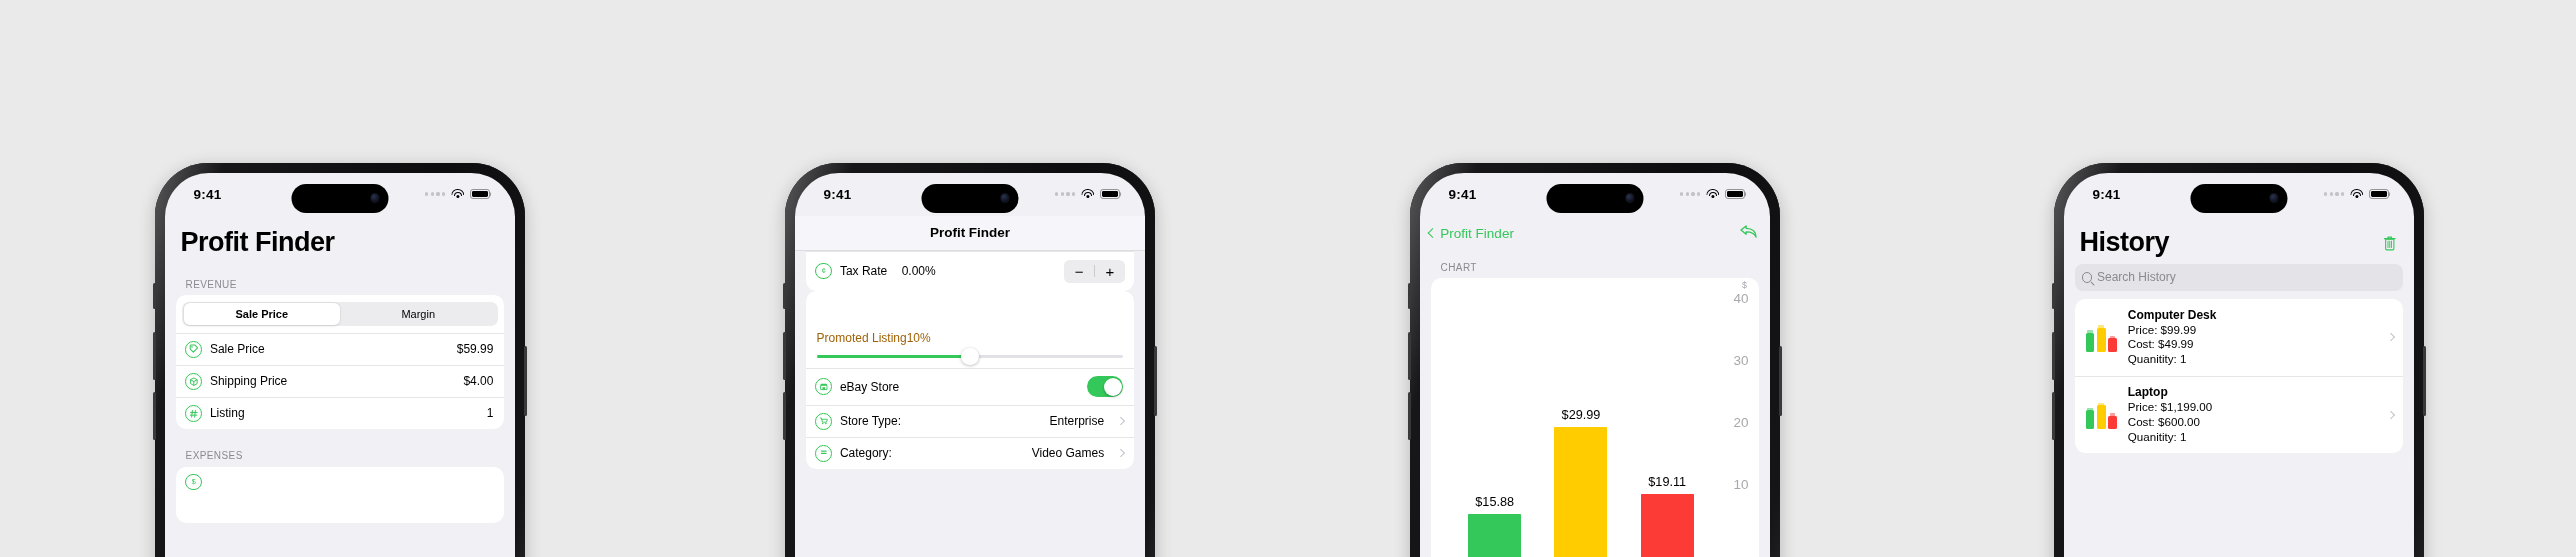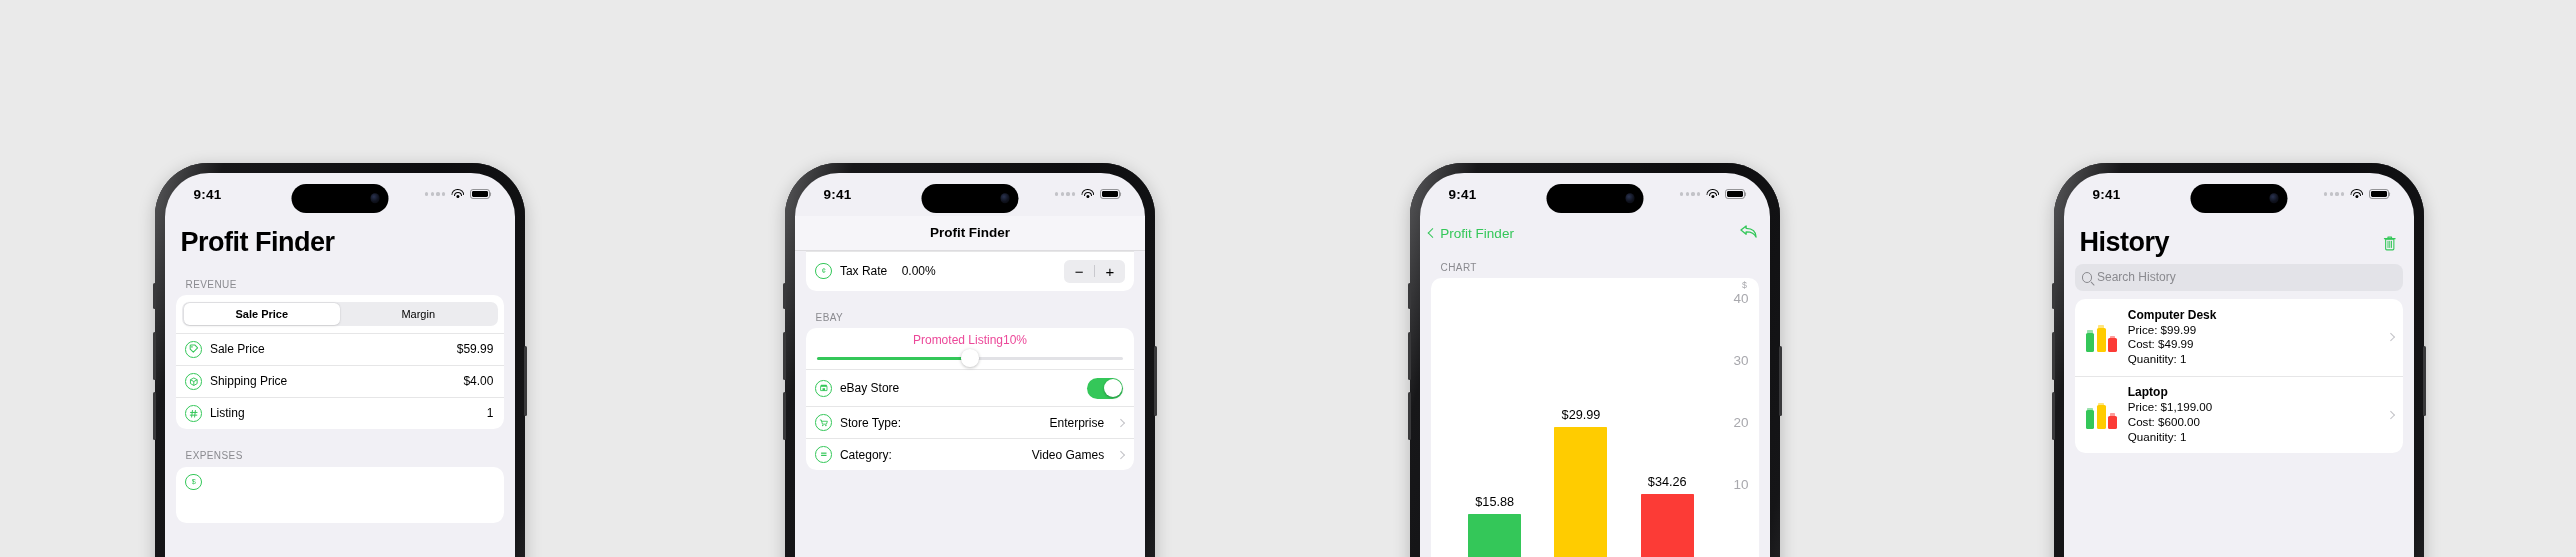--- a/index.html
+++ b/index.html
@@ -126,21 +126,21 @@
            display:flex; align-items:center; justify-content:center; color:#34c759; }
   .gicon svg { display:block; }
 
   
   .stepper { margin-left:auto; display:flex; align-items:center; background:#ececef; border-radius:5.6px; height:23px; }
   .stepper span { width:30px; text-align:center; font-size:15px; color:#000; line-height:23px; }
   .stepper .div { width:0.8px; height:12.7px; background:#c9c9ce; }
 
   
   .slider-block { padding:3.2px 11px 9.6px 11px; }
-  .slider-lbl { display:flex; justify-content:center; font-size:12px; color:#ec4899; padding:1.6px 0 9.6px 0; }
+  .slider-lbl { display:flex; justify-content:flex-start; font-size:12px; color:#a16207; padding:1.6px 0 9.6px 0;margin-top:36px; }
   .track { position:relative; height:3.2px; background:#e2e2e6; border-radius:1.6px; }
   .track .fill { position:absolute; left:0; top:0; bottom:0; background:#34c759; border-radius:1.6px; }
   .track .knob { position:absolute; top:50%; width:17.5px; height:17.5px; margin-top:-8.8px; margin-left:-8.8px;
                  background:#fff; border-radius:50%; box-shadow:0 0.8px 3.2px rgba(0,0,0,.28); }
 
   
   .toggle { margin-left:auto; width:36px; height:21.5px; border-radius:11px; background:#34c759; position:relative; }
   .toggle i { position:absolute; right:1.6px; top:1.6px; width:18.3px; height:18.3px; border-radius:50%; background:#fff;
               box-shadow:0 0.8px 2.4px rgba(0,0,0,.3); }
 
@@ -296,21 +296,20 @@
             </span>
             <span>Tax Rate</span>
             <span style="margin-left:6.4px">0.00%</span>
             <div class="stepper">
               <span>−</span>
               <div class="div"></div>
               <span>+</span>
             </div>
           </div>
         </div>
-        <div class="sec-head">EBAY</div>
         <div class="card">
           <div class="slider-block">
             <div class="slider-lbl">
               <span>Promoted Listing</span>
               <span>10%</span>
             </div>
             <div class="track">
               <div class="fill" style="width:50%"></div>
               <div class="knob" style="left:50%"></div>
             </div>
@@ -408,21 +407,21 @@
           <div class="bars">
             <div class="bar-wrap">
               <div class="bar-lbl">$15.88</div>
               <div class="bar" style="height:99px;background:#34c759"></div>
             </div>
             <div class="bar-wrap">
               <div class="bar-lbl">$29.99</div>
               <div class="bar" style="height:186px;background:#ffcc00"></div>
             </div>
             <div class="bar-wrap">
-              <div class="bar-lbl">$34.26</div>
+              <div class="bar-lbl">$19.11</div>
               <div class="bar" style="height:119px;background:#fc3b36"></div>
             </div>
           </div>
         </div>
       </div>
     </div>
   </div>
 
   <div class="phone" style="left:2054px">
     <div class="btn-side btn-silence"></div>

